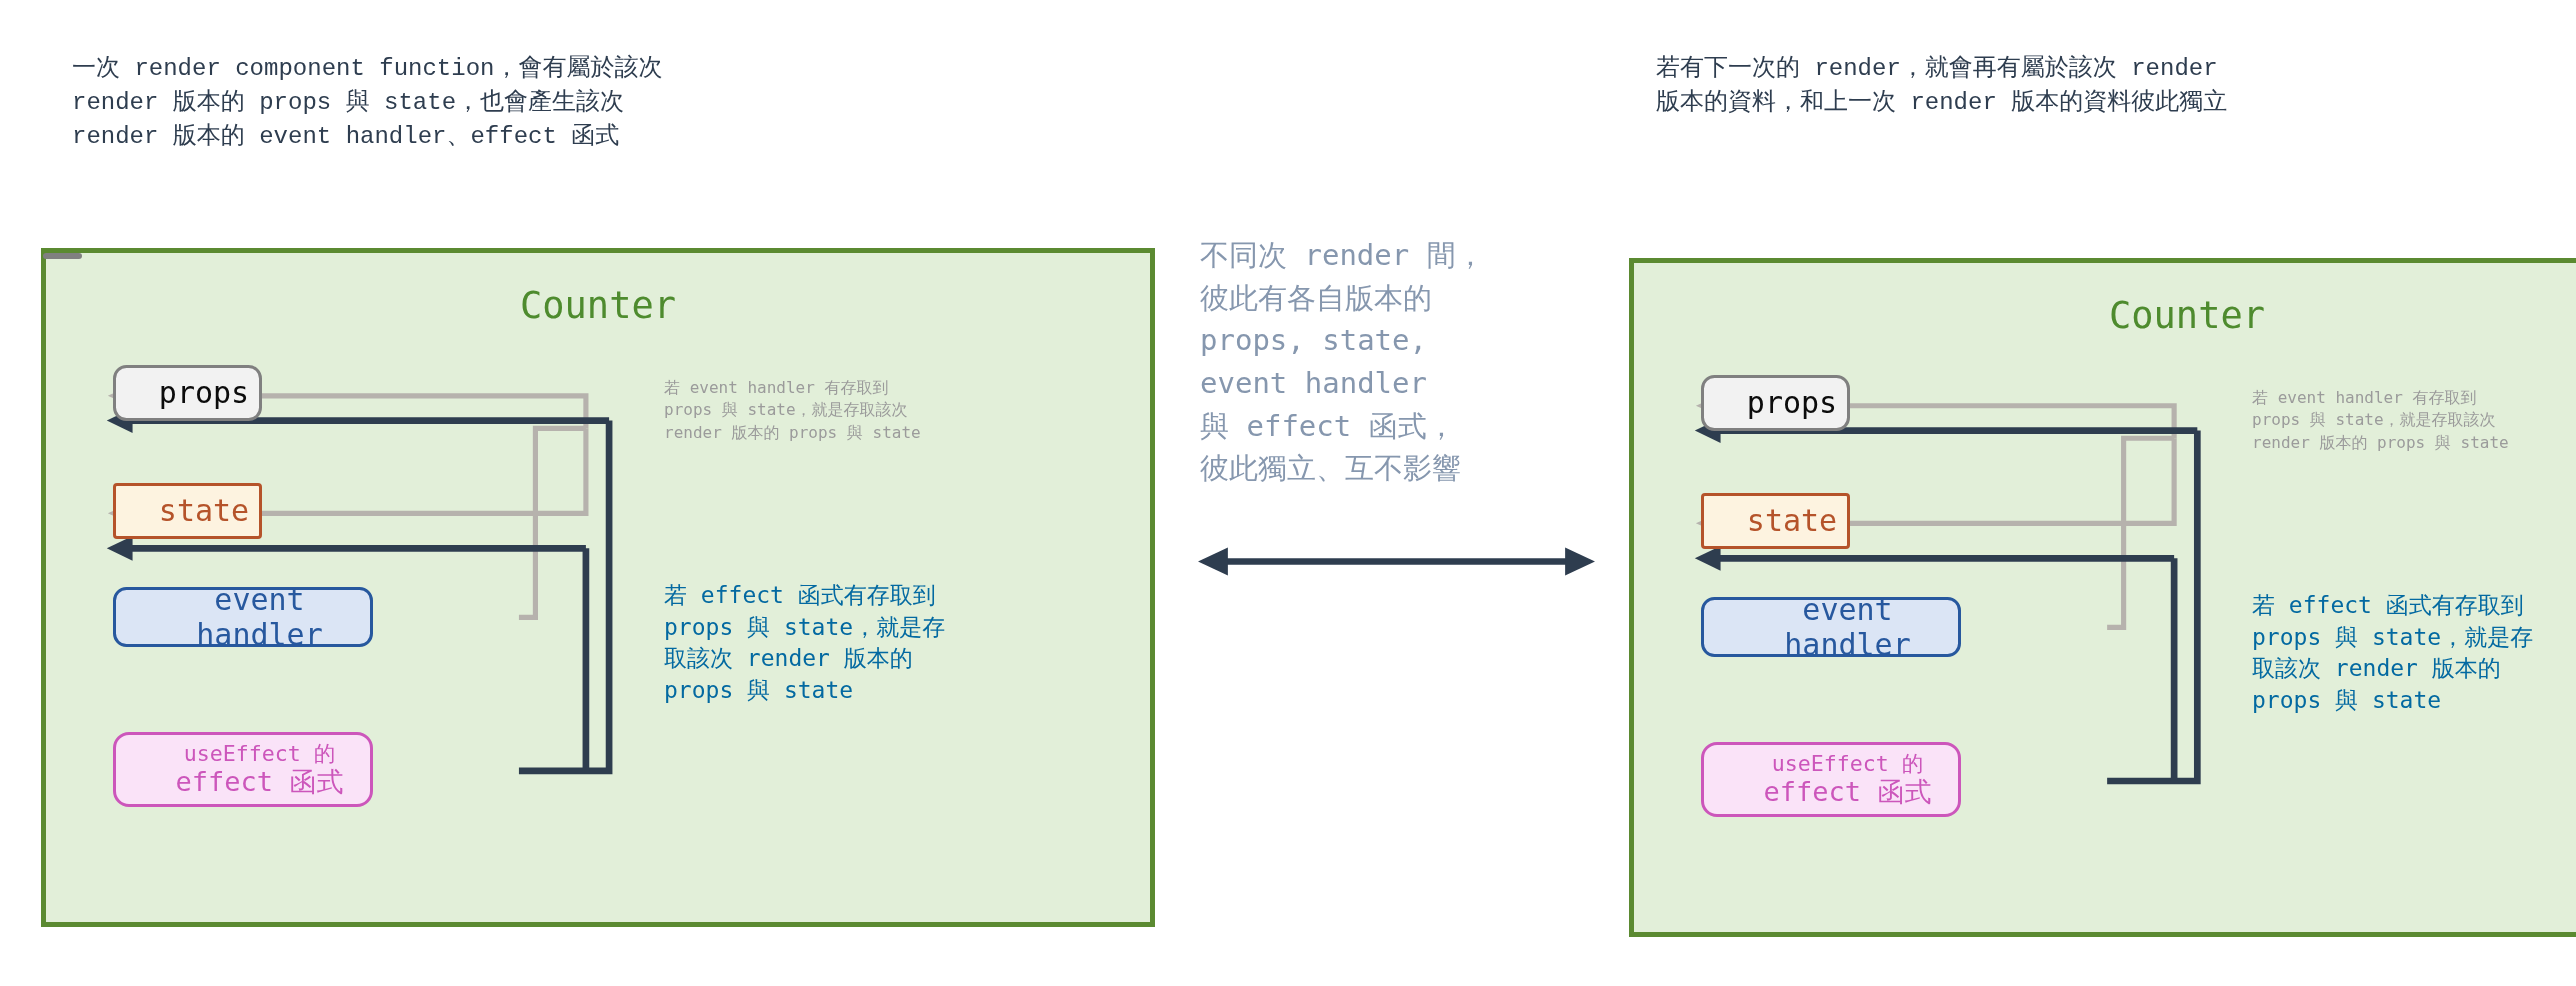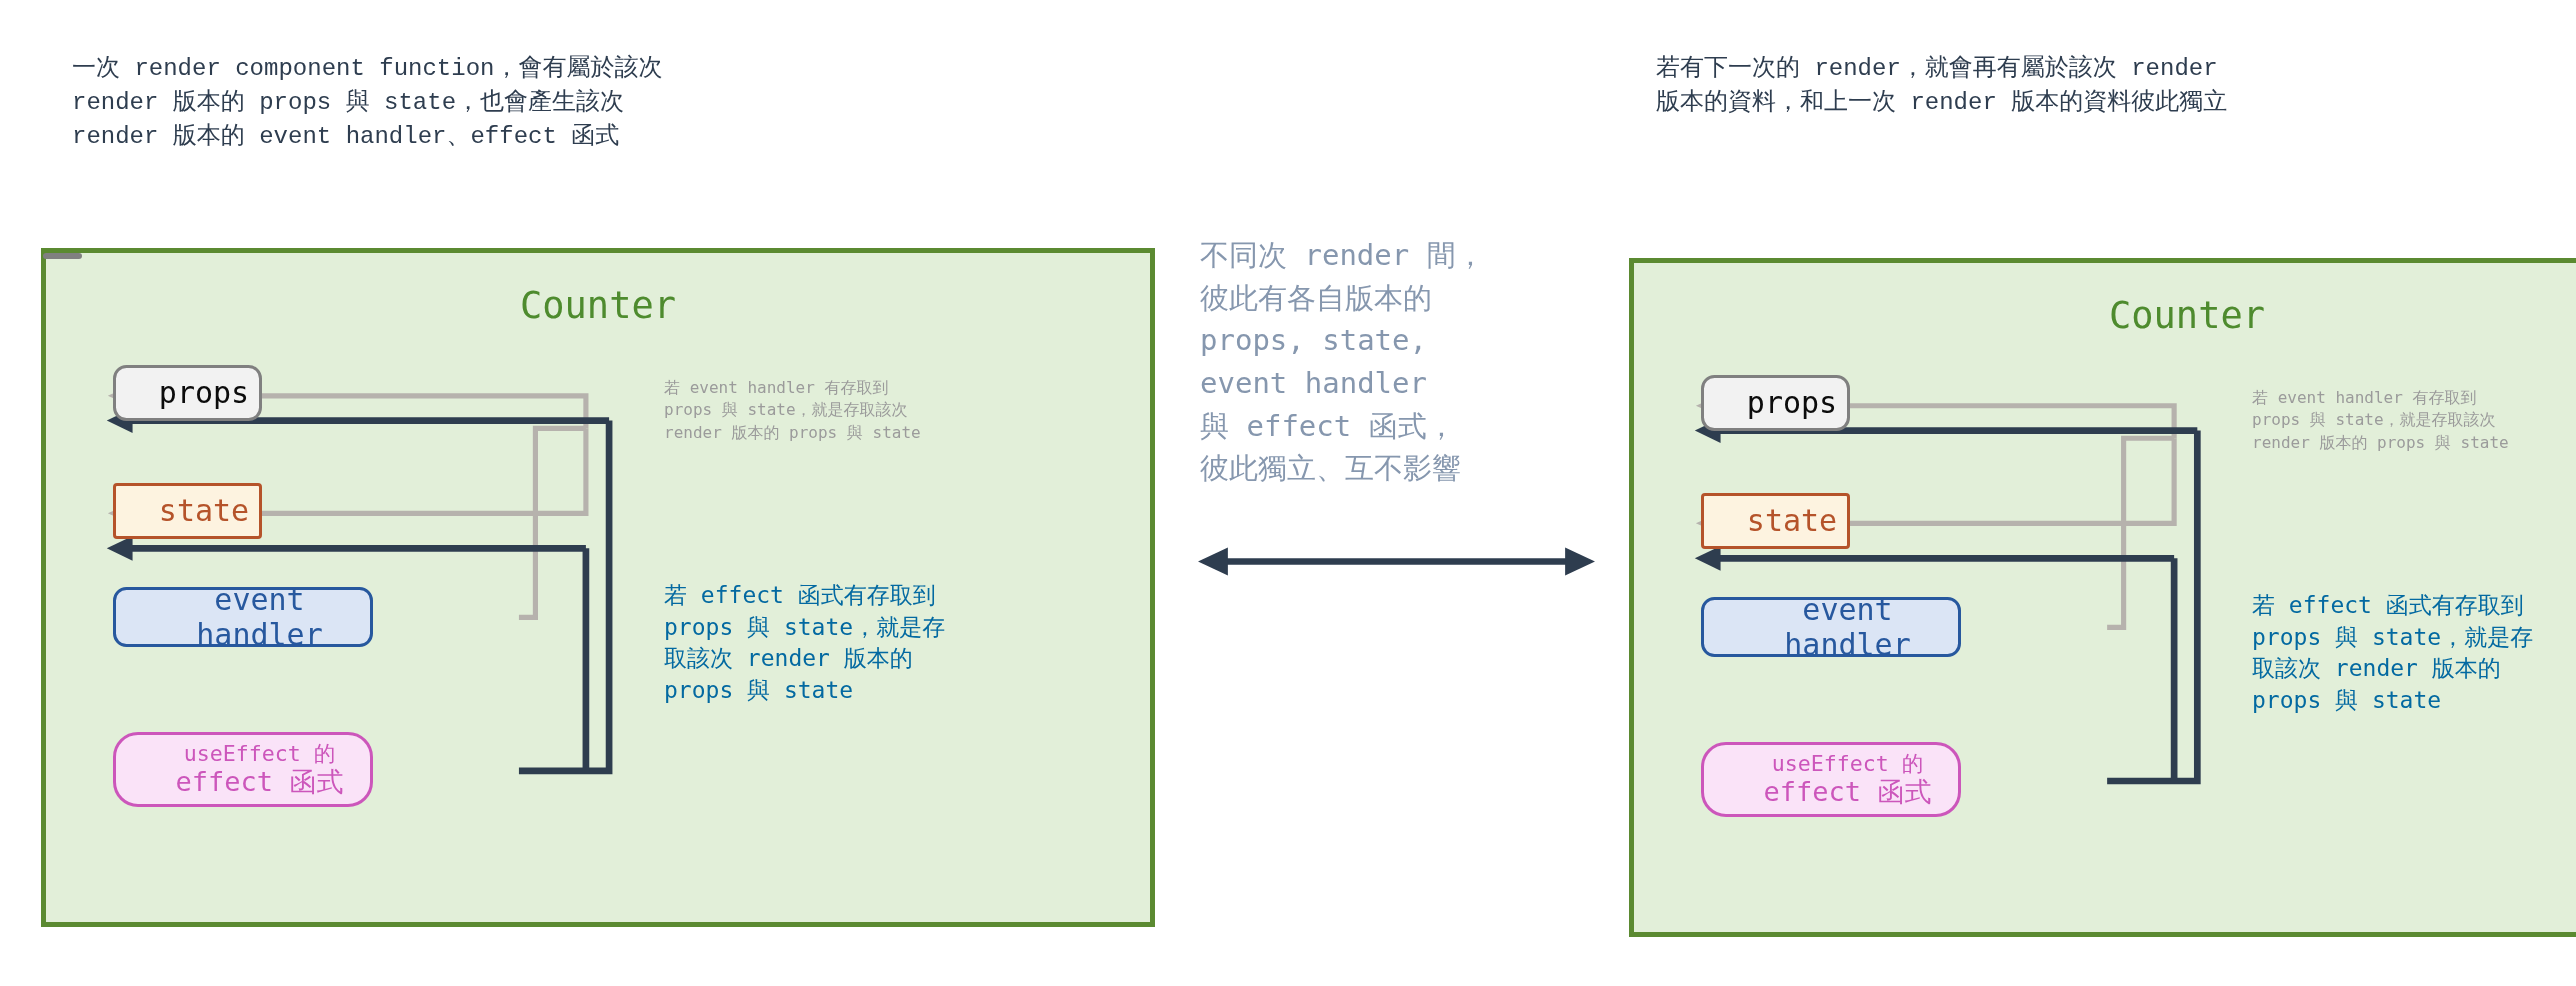--- a/index.html
+++ b/index.html
@@ -53,21 +53,21 @@
   }
   .node-state{
     border:3.6px solid #b5532a;border-radius:4px;background:#fdf3e0;
     color:#b5532a;font-size:30px;
   }
   .node-handler{
     border:3.6px solid #27589e;border-radius:13.4px;background:#dbe5f5;
     color:#27589e;font-size:30px;
   }
   .node-effect{
-    border:3.6px solid #cc56bb;border-radius:25px;background:#fae3f8;
+    border:3.6px solid #cc56bb;border-radius:16px;background:#fae3f8;
     color:#cc56bb;font-size:26px;text-align:center;
   }
   .node-effect .l1{font-size:21.6px;display:block;}
   .node-effect .l2{font-size:27px;display:block;}
 
   
   .note-sm{
     font-family:"DejaVu Sans Mono","Liberation Mono",monospace;
     font-size:16px;line-height:1.40;color:#9b9b9b;white-space:pre-line;
   }

